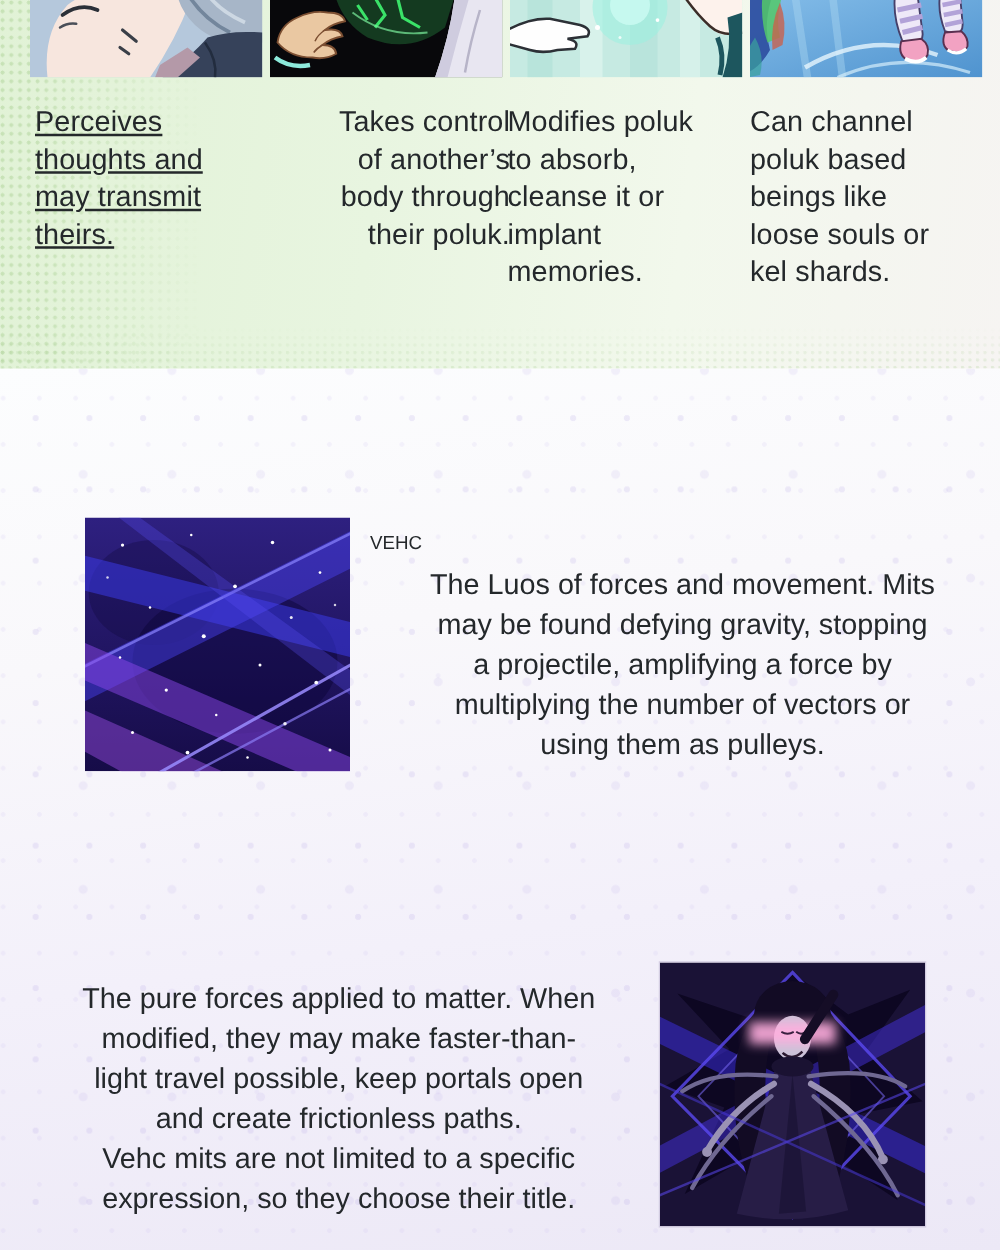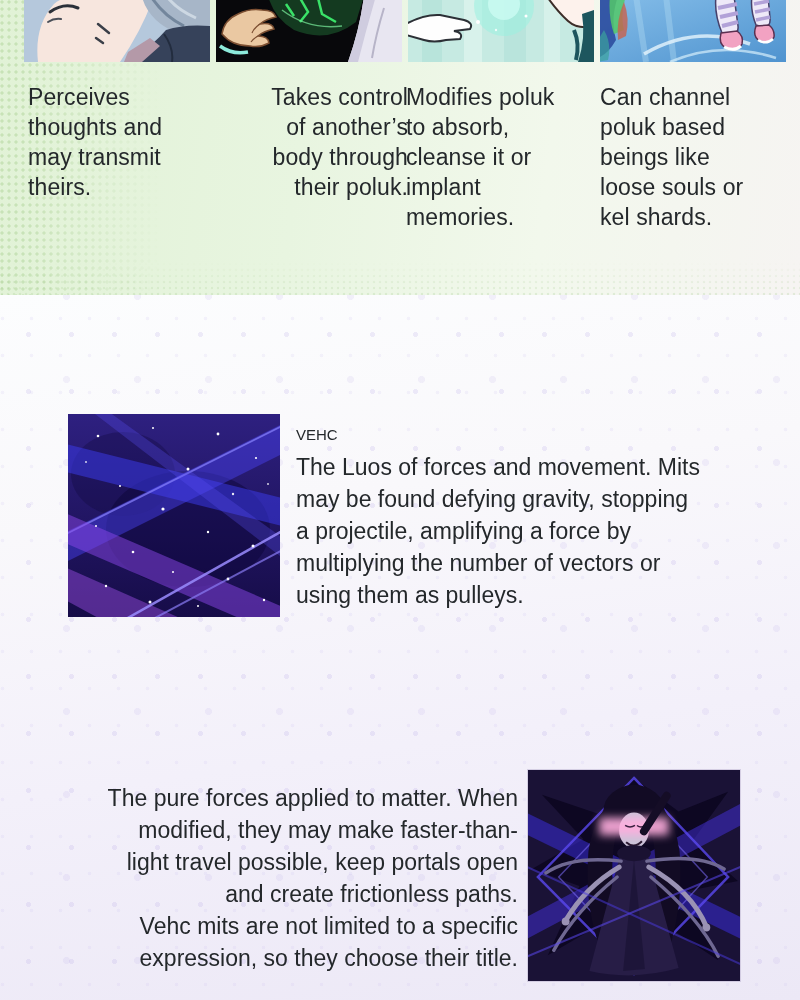--- a/index.html
+++ b/index.html
@@ -42,27 +42,27 @@
     background-position:7px 11px, 31px 43px, 17px 5px;
   }
   
   .panel{position:absolute;top:0;height:62px;width:186px;overflow:hidden;}
   .panel svg{display:block;width:100%;height:100%;}
   .p1{left:24px;}.p2{left:216px;}.p3{left:408px;}.p4{left:600px;}
   .caption{
     position:absolute;top:82px;width:192px;
     font-size:23px;line-height:30px;white-space:pre-line;letter-spacing:.1px;
   }
-  .c1{left:28px;}.c2{left:216px;text-align:right;}.c3{left:406px;}.c4{left:600px;}
+  .c1{left:28px;text-decoration:underline;}.c2{left:216px;text-align:right;}.c3{left:406px;}.c4{left:600px;}
   
   .vehc-img{position:absolute;left:68px;top:414px;width:212px;height:203px;}
   .vehc-img svg{display:block;width:100%;height:100%;}
   .vehc-text{position:absolute;left:296px;top:419px;width:500px;font-size:23px;line-height:32px;}
   .block-title{font-size:15px;line-height:32px;}
-  .block-body{white-space:pre-line;}
+  .block-body{white-space:pre-line;text-align:center;}
   
   .vectors-text{position:absolute;left:24px;top:782px;width:494px;text-align:right;font-size:23px;line-height:32px;}
   .vectors-img{position:absolute;left:527px;top:769px;width:214px;height:213px;border:1px solid rgba(190,180,210,.55);box-sizing:border-box;}
   .vectors-img svg{display:block;width:100%;height:100%;}
 </style>
 </head>
 <body>
 
 <div class="page">
 

